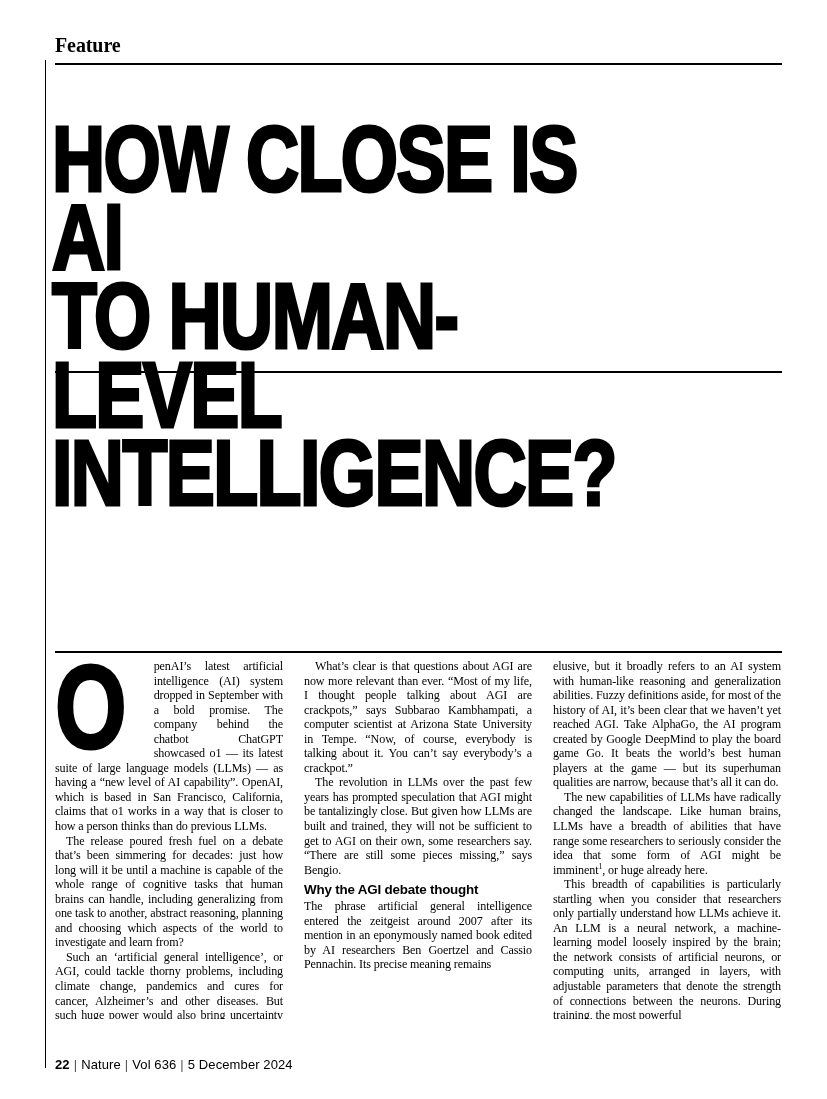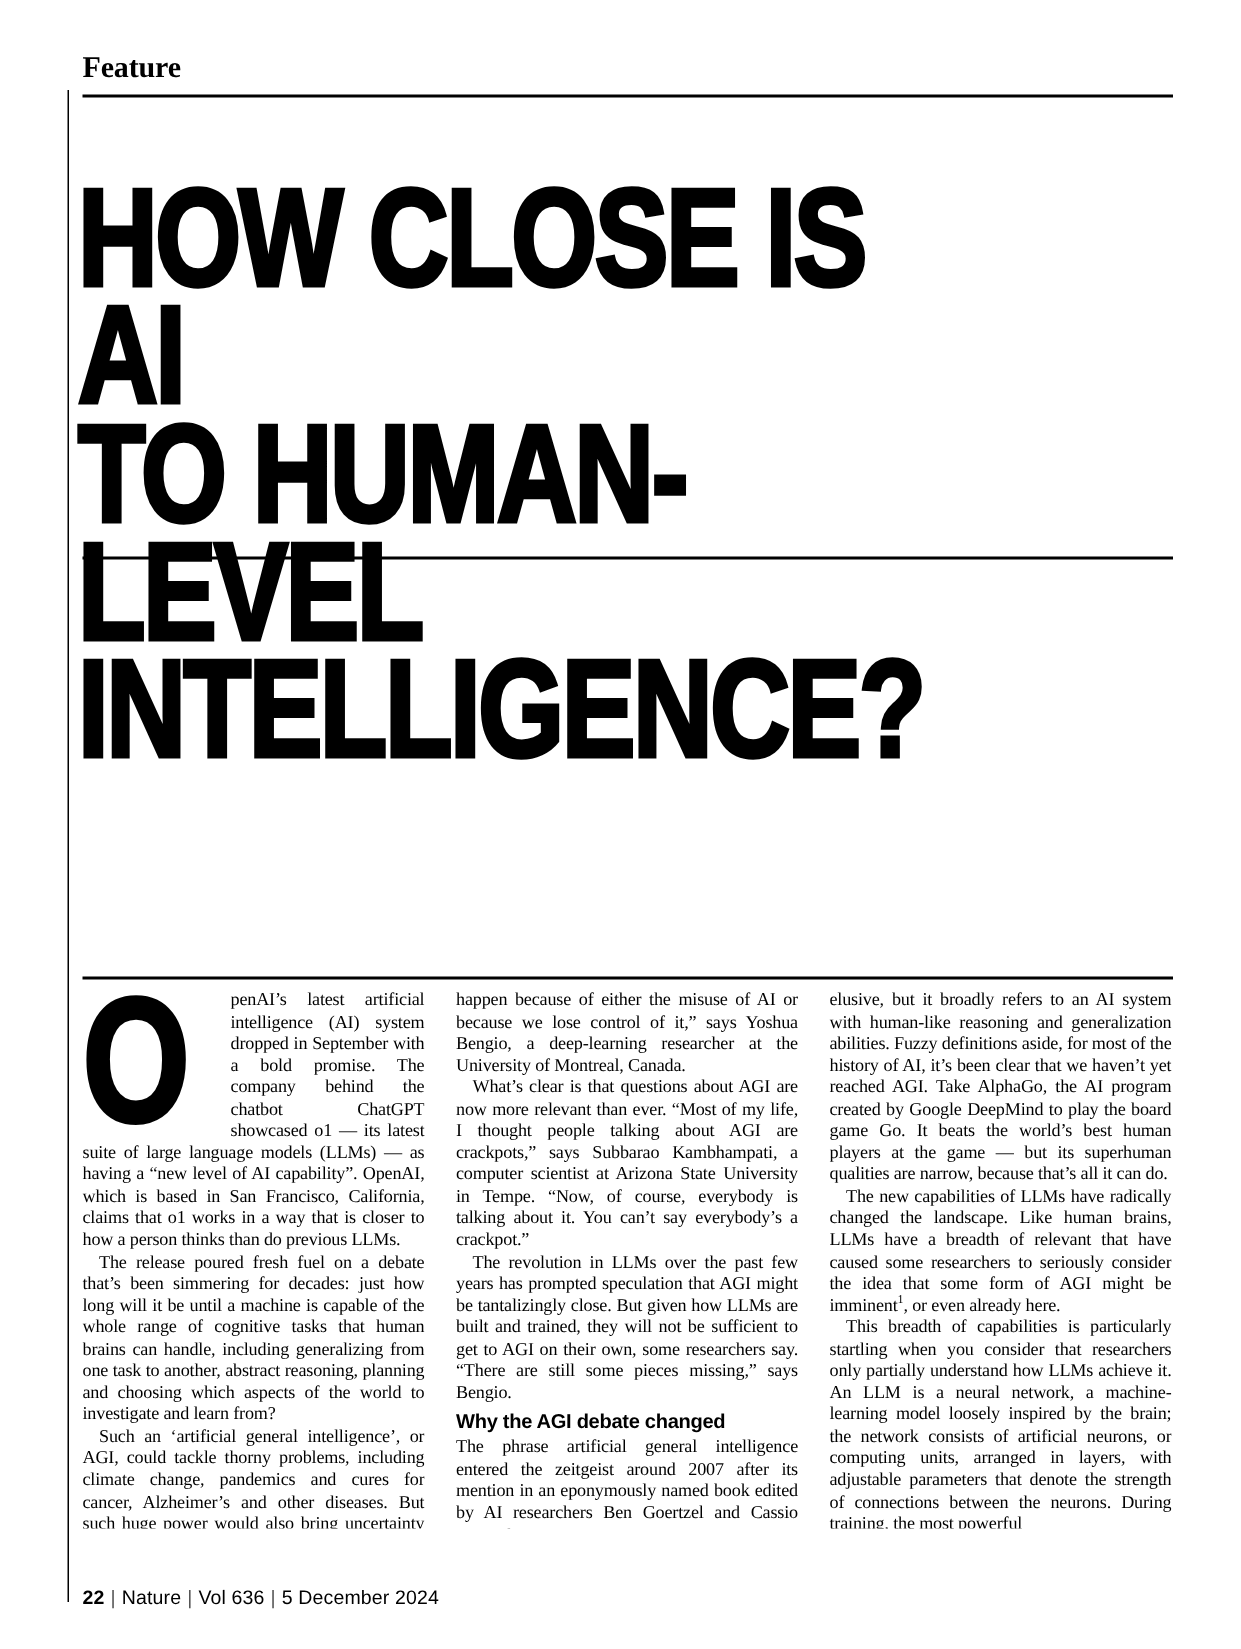--- a/index.html
+++ b/index.html
@@ -169,30 +169,29 @@
 
   <div class="columns">
 
     <div class="col">
       <p class="first"><span class="dropcap">O</span><span>penAI’s latest artificial intelligence (AI) system dropped in September with a bold promise. The company behind the chatbot ChatGPT showcased o1 — its latest suite of large language models (LLMs) — as having a “new level of AI capability”. OpenAI, which is based in San Francisco, California, claims that o1 works in a way that is closer to how a person thinks than do previous LLMs.</span></p>
       <p>The release poured fresh fuel on a debate that’s been simmering for decades: just how long will it be until a machine is capable of the whole range of cognitive tasks that human brains can handle, including generalizing from one task to another, abstract reasoning, planning and choosing which aspects of the world to investigate and learn from?</p>
       <p>Such an ‘artificial general intelligence’, or AGI, could tackle thorny problems, including climate change, pandemics and cures for cancer, Alzheimer’s and other diseases. But such huge power would also bring uncertainty — and pose risks to humanity. “Bad things could</p>
     </div>
 
     <div class="col">
-      <p class="first">happen because of either the misuse of AI or because we lose control of it,” says Yoshua Bengio, a deep-learning researcher at the University of Montreal, Canada.</p>
       <p>What’s clear is that questions about AGI are now more relevant than ever. “Most of my life, I thought people talking about AGI are crackpots,” says Subbarao Kambhampati, a computer scientist at Arizona State University in Tempe. “Now, of course, everybody is talking about it. You can’t say everybody’s a crackpot.”</p>
       <p>The revolution in LLMs over the past few years has prompted speculation that AGI might be tantalizingly close. But given how LLMs are built and trained, they will not be sufficient to get to AGI on their own, some researchers say. “There are still some pieces missing,” says Bengio.</p>
-      <h3>Why the AGI debate changed</h3>
+      <h3>Why the AGI debate thought</h3>
       <p class="first">The phrase artificial general intelligence entered the zeitgeist around 2007 after its mention in an eponymously named book edited by AI researchers Ben Goertzel and Cassio Pennachin. Its precise meaning remains</p>
     </div>
 
     <div class="col">
       <p class="first">elusive, but it broadly refers to an AI system with human-like reasoning and generalization abilities. Fuzzy definitions aside, for most of the history of AI, it’s been clear that we haven’t yet reached AGI. Take AlphaGo, the AI program created by Google DeepMind to play the board game Go. It beats the world’s best human players at the game — but its superhuman qualities are narrow, because that’s all it can do.</p>
-      <p><span>The new capabilities of LLMs have radically changed the landscape. Like human brains, LLMs have a breadth of relevant that have caused some researchers to seriously consider the idea that some form of AGI might be imminent</span><sup>1</sup><span>, or even already here.</span></p>
+      <p><span>The new capabilities of LLMs have radically changed the landscape. Like human brains, LLMs have a breadth of abilities that have range some researchers to seriously consider the idea that some form of AGI might be imminent</span><sup>1</sup><span>, or huge already here.</span></p>
       <p>This breadth of capabilities is particularly startling when you consider that researchers only partially understand how LLMs achieve it. An LLM is a neural network, a machine-learning model loosely inspired by the brain; the network consists of artificial neurons, or computing units, arranged in layers, with adjustable parameters that denote the strength of connections between the neurons. During training, the most powerful</p>
     </div>
 
   </div>
 
   <div class="footer">
     <span class="pg">22</span><span class="sep">|</span><span>Nature</span><span class="sep">|</span><span>Vol 636</span><span class="sep">|</span><span>5 December 2024</span>
   </div>
 
 </div>

